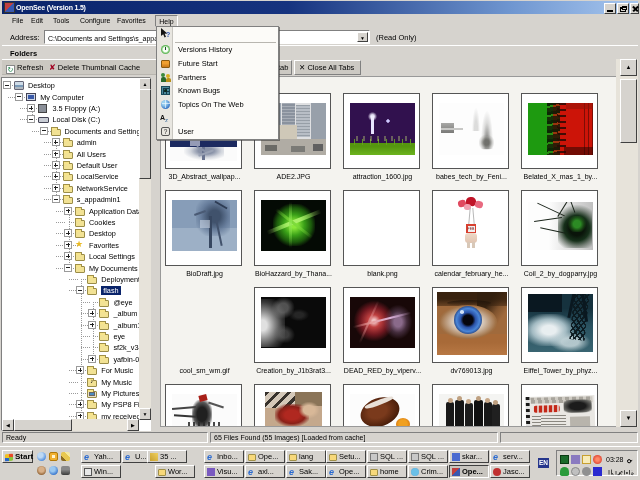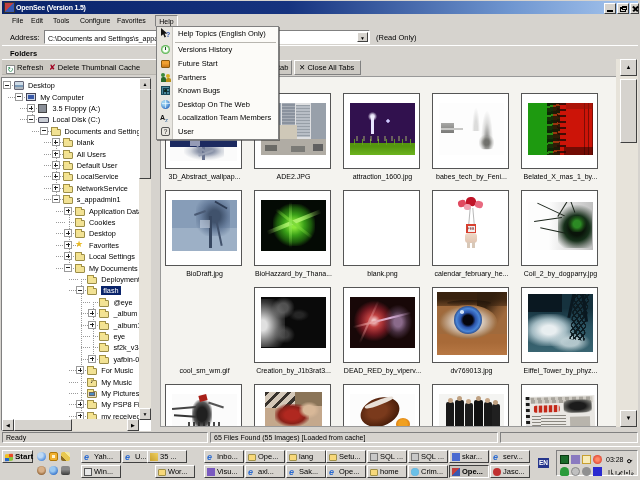--- a/index.html
+++ b/index.html
@@ -168,21 +168,21 @@
         </span>
 <span class="fo" style="left:48.6px;top:50.8px;"></span>
 <span class="tl" style="left:62.6px;top:48.8px;">Documents and Settings</span>
 <i class="hln" style="left:54.3px;top:64.2px;width:9px;"></i>
 <i class="hln" style="left:42.1px;top:64.2px;width:9.7px;"></i>
 <span class="eb" style="left:49.8px;top:60.2px;">
           <span class="h"></span>
           <span class="v"></span>
         </span>
 <span class="fo" style="left:60.8px;top:62.2px;"></span>
-<span class="tl" style="left:74.8px;top:60.2px;">blank</span>
+<span class="tl" style="left:74.8px;top:60.2px;">admin</span>
 <i class="hln" style="left:54.3px;top:75.6px;width:9px;"></i>
 <i class="hln" style="left:42.1px;top:75.6px;width:9.7px;"></i>
 <span class="eb" style="left:49.8px;top:71.6px;">
           <span class="h"></span>
           <span class="v"></span>
         </span>
 <span class="fo" style="left:60.8px;top:73.6px;"></span>
 <span class="tl" style="left:74.8px;top:71.6px;">All Users</span>
 <i class="hln" style="left:54.3px;top:87.0px;width:9px;"></i>
 <i class="hln" style="left:42.1px;top:87.0px;width:9.7px;"></i>
@@ -626,21 +626,20 @@
           <path d="M1 2 L1 6.6 M3.5 1.5 L3.5 6.6 M5.5 6.6 q-1.5 0 -1 -1.5 M8 3 L8 6.6 M9.5 6.6 q2.5 1 2-2 l0 2 M13.5 6.6 q-1.2-.2-1-2 q.2-1.6 1.6-1 q1 .6-.6 1.2 M16.5 2.2 L16.5 6.6 M18 5 q.8-2 1.8 0 q-1 2-1.8 0 M21.5 2 L21.5 6.6 M23 6 q1.4 1.4 2.4 0 q-.6-2-2 -.8 M24.2 2.8 l.2.2" stroke="#222" stroke-width=".8" fill="none"></path>
         </svg>
   </div>
 </div>
 <div id="hmenu">
   <div class="gut"></div>
 <span class="mic" style="top:1px;"><svg width="11" height="11" viewBox="0 0 11 11">
           <path d="M1 0 L1 8 L3.2 6.2 L4.6 9.4 L6 8.8 L4.6 5.8 L7.4 5.6 Z" fill="#111"></path>
           <text x="6" y="9" font-size="7" font-weight="bold" fill="#2a52b0">?</text>
         </svg></span>
-<div class="mi" style="top:0px;">Help Topics (English Only)</div>
 <div class="msep" style="top:14.5px;"></div>
 <span class="mic" style="top:17px;">
         <span style="position:absolute;left:1px;top:1px;width:9px;height:9px;background:radial-gradient(circle,#f8fff8 0 35%,#6ac060 60%,#2a7a34 100%);border-radius:50%;"></span>
         <span style="position:absolute;left:5px;top:3px;width:1px;height:3px;background:#184a20;"></span>
       </span>
 <div class="mi" style="top:16px;">Versions History</div>
 <span class="mic" style="top:31px;">
         <span style="position:absolute;left:1px;top:2px;width:9px;height:8px;background:linear-gradient(180deg,#f0a030 0 40%,#c87818 100%);border:1px solid #8a5a10;border-radius:1px;"></span>
       </span>
 <div class="mi" style="top:30px;">Future Start</div>
@@ -655,23 +654,22 @@
         <span style="position:absolute;left:1px;top:1px;width:9px;height:9px;background:#4a8a9a;border:1px solid #1a4a5a;"></span>
         <span style="position:absolute;left:2.5px;top:2.5px;width:6px;height:6px;background:repeating-linear-gradient(90deg,#16384a 0 1px,transparent 1px 3px),repeating-linear-gradient(180deg,#16384a 0 1px,transparent 1px 3px);"></span>
         <span style="position:absolute;left:4px;top:4px;width:3px;height:3px;background:#0a2a1a;border-radius:50%;"></span>
       </span>
 <div class="mi" style="top:57px;">Known Bugs</div>
 <span class="mic" style="top:71.5px;">
         <span style="position:absolute;left:1px;top:1px;width:9px;height:9px;background:radial-gradient(circle at 38% 35%,#9ad0f0 0 25%,#3a78c8 70%,#1a4a9a 100%);border-radius:50%;"></span>
         <span style="position:absolute;left:1.5px;top:4.5px;width:8px;height:1px;background:rgba(240,248,255,.65);"></span>
         <span style="position:absolute;left:4.8px;top:1.5px;width:1px;height:8px;background:rgba(240,248,255,.65);"></span>
       </span>
-<div class="mi" style="top:70.5px;">Desktop On The Web</div>
+<div class="mi" style="top:70.5px;">Topics On The Web</div>
 <span class="mic" style="top:85px;">
         <span style="position:absolute;left:0;top:0;font-size:7px;font-weight:bold;color:#111;">A</span>
         <span style="position:absolute;left:5px;top:3px;font-size:6px;color:#3a6a9a;">z</span>
       </span>
-<div class="mi" style="top:84px;">Localization Team Members</div>
 <span class="mic" style="top:99px;">
         <span style="position:absolute;left:1px;top:1px;width:9px;height:9px;border:1px solid #555;border-radius:2px;font-size:6.5px;line-height:8px;text-align:center;color:#222;">?</span>
       </span>
 <div class="mi" style="top:98px;">User</div>
 </div>
 </div>
 </body></html>

